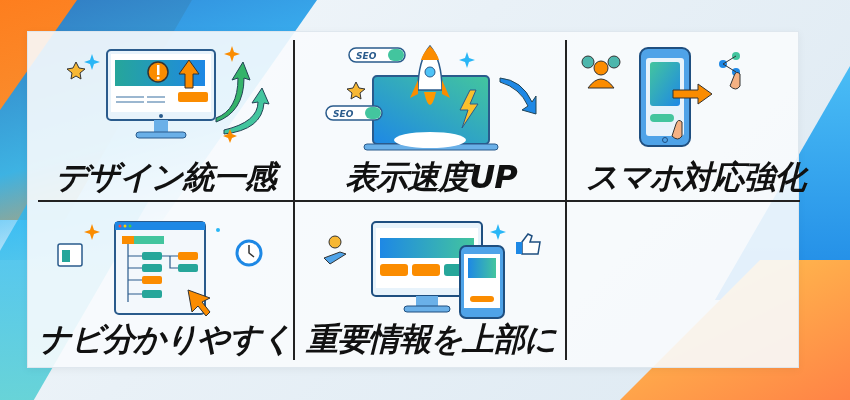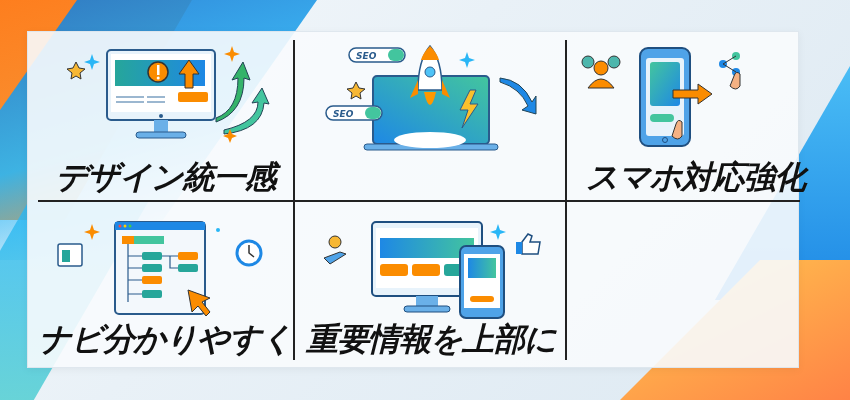--- a/index.html
+++ b/index.html
@@ -91,20 +91,21 @@
       <path d="M56 42 l3 6 6 1 -5 4 1 6 -5 -3 -5 3 1 -6 -5 -4 6 -1z" fill="#f7b733" stroke="#333" stroke-width="1"></path>
       <path d="M165 18 l2 -6 2 6 6 2 -6 2 -2 6 -2 -6 -6 -2z" fill="#29b6f6"></path>
       <path d="M200 38 Q222 40 232 62 L236 56 L236 74 L222 70 L228 66 Q220 48 200 42Z" fill="#1e88e5" stroke="#245" stroke-width="1"></path>
       <defs>
           <linearGradient id="g2" x1="0" y1="1" x2="1" y2="0">
             <stop offset="0" stop-color="#1e88e5"></stop>
             <stop offset="1" stop-color="#43c59e"></stop>
           </linearGradient>
         </defs>
     </svg>
+    <div class="label">表示速度UP</div>
   </div>
 
   <div class="cell" style="left:530px;top:0;">
     <svg class="icon" viewBox="0 0 255 120">
       <rect x="72" y="8" width="50" height="98" rx="8" fill="#4fa3e8" stroke="#1f4f80" stroke-width="2"></rect>
       <rect x="78" y="18" width="38" height="78" rx="3" fill="#e8f3fb"></rect>
       <rect x="82" y="22" width="30" height="44" rx="3" fill="url(#g3)"></rect>
       <rect x="82" y="74" width="24" height="8" rx="4" fill="#43c59e"></rect>
       <circle cx="97" cy="100" r="2.5" fill="none" stroke="#1f4f80"></circle>
       <path d="M105 50 L130 50 L130 44 L144 54 L130 64 L130 58 L105 58Z" fill="#fb8c00" stroke="#333" stroke-width="1"></path>

